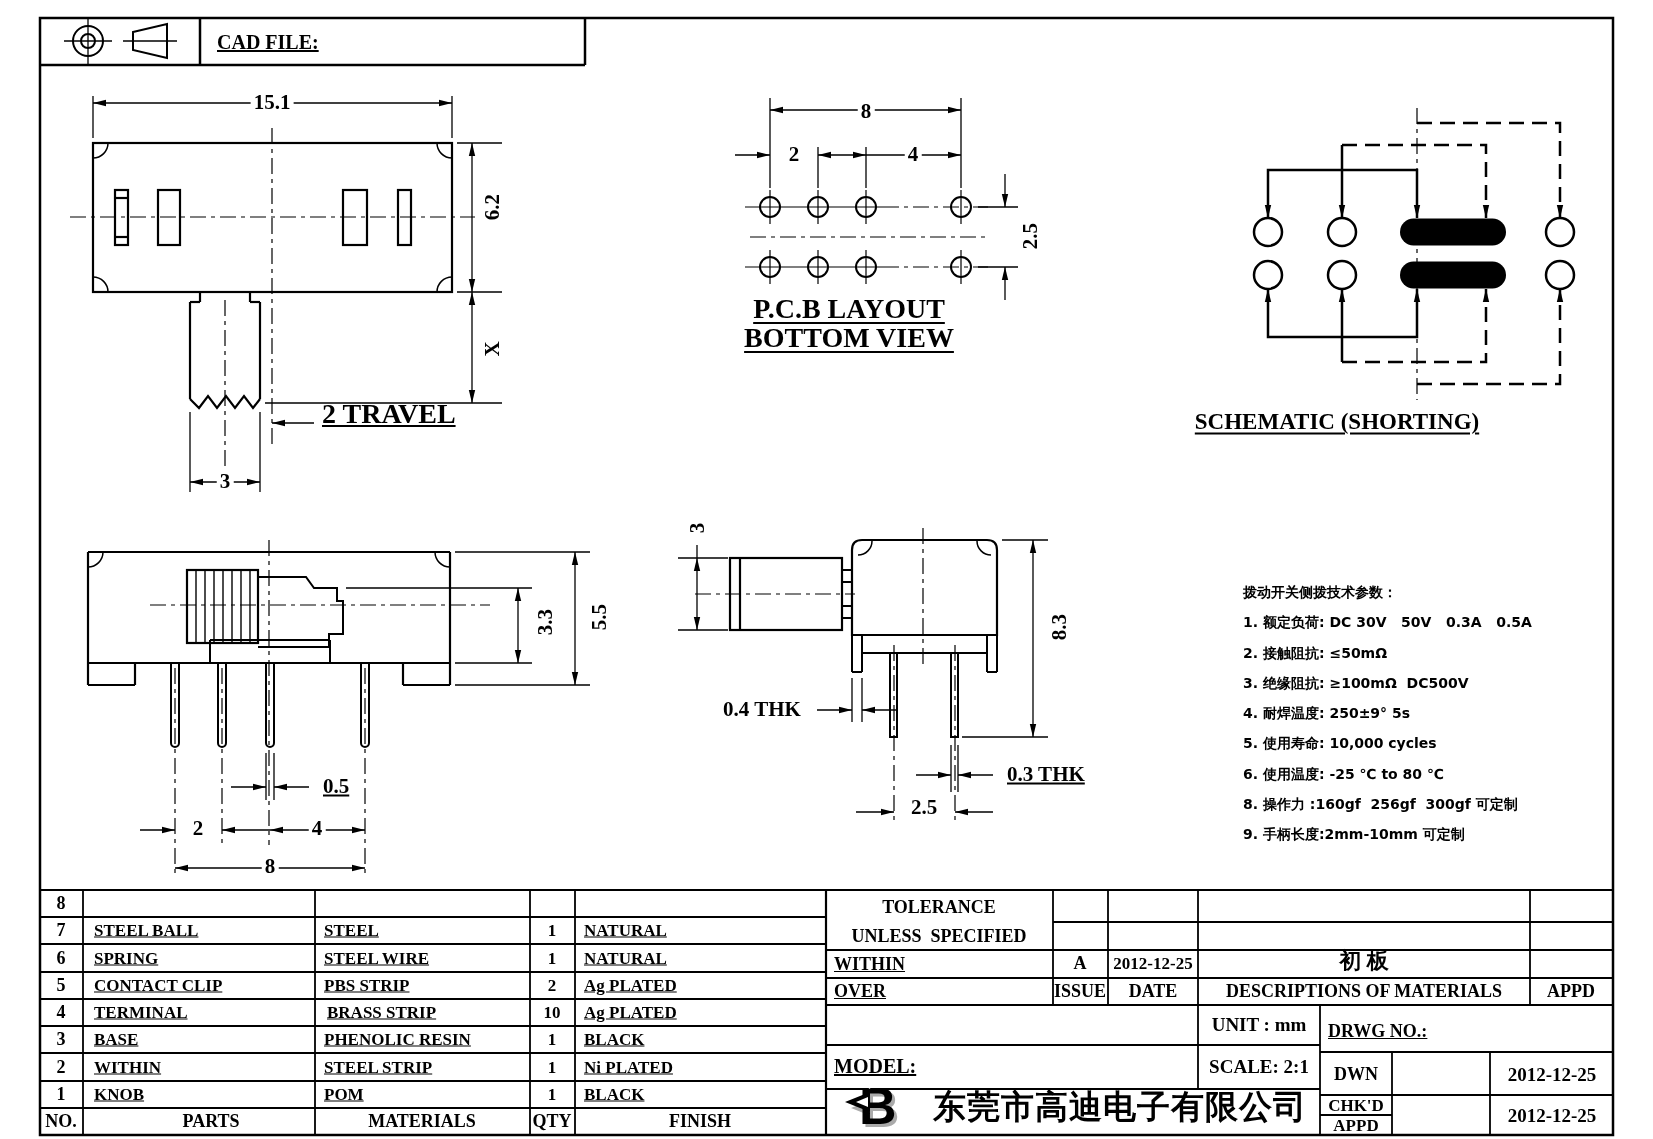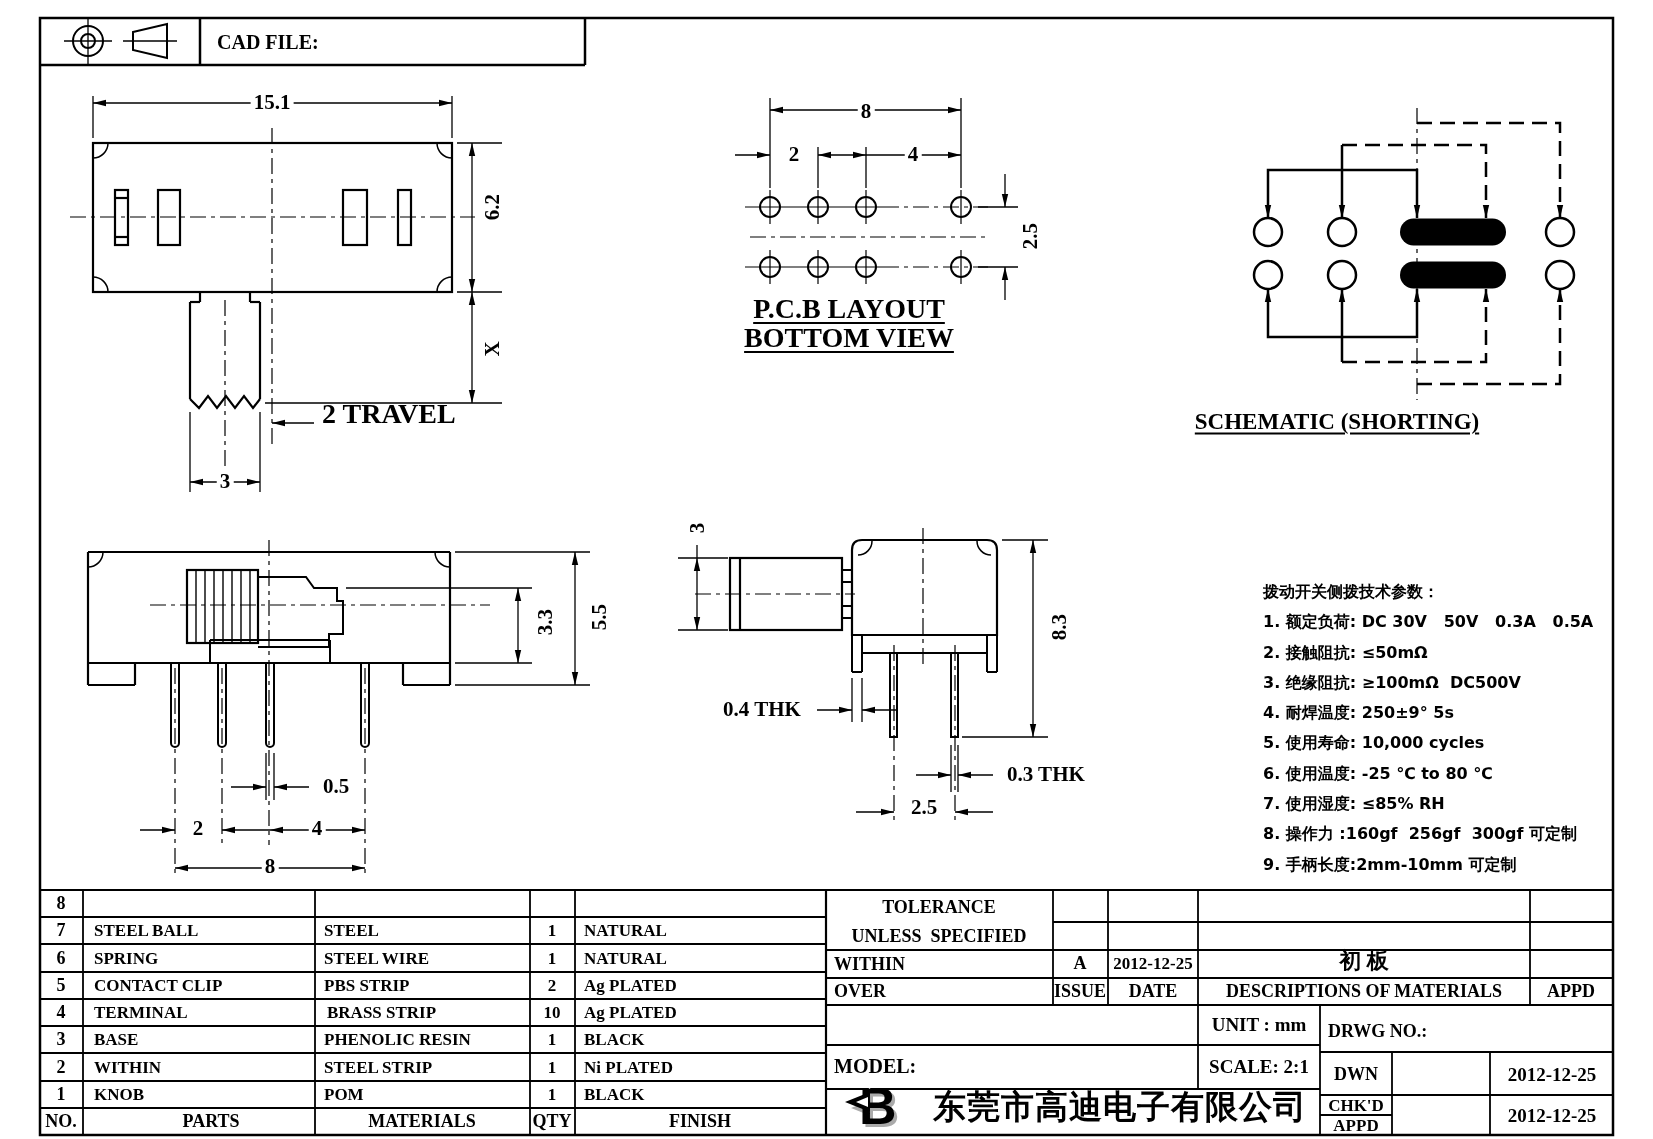--- a/index.html
+++ b/index.html
@@ -2,28 +2,28 @@
 <html><head>
 <meta charset="utf-8">
 <style>
   html,body{margin:0;padding:0;background:#fff;}
   .sheet{position:relative;width:1653px;height:1139px;background:#fff;overflow:hidden;
          font-family:"Liberation Serif",serif;color:#000;}
   .sheet svg.lines{position:absolute;left:0;top:0;}
   .lbl{position:absolute;transform:translate(-50%,-50%);font-weight:bold;font-size:21px;
        white-space:pre;background:#fff;padding:0 3px;line-height:1;}
   .rot{transform:translate(-50%,-50%) rotate(-90deg);}
-  .ll{transform:translate(0,-50%);}
+  .ll{transform:translate(0,-50%);text-decoration:underline;}
   .u{text-decoration:underline;text-underline-offset:4px;text-decoration-thickness:2px;}
   .t17{font-size:17px}.t18{font-size:18px}.t19{font-size:19px}.t20{font-size:20px}
   .t22{font-size:28px}.t23{font-size:23px}
   .nb{background:transparent;padding:0;}
   .specs{position:absolute;left:1243px;top:577px;width:380px;
-         font-family:"DejaVu Sans",sans-serif;font-weight:bold;font-size:16px;
-         line-height:30.3px;margin-left:20px;}
+         font-family:"DejaVu Sans",sans-serif;font-weight:bold;font-size:14px;
+         line-height:30.3px;}
   .specs div{white-space:pre;}
   .company{font-family:"DejaVu Sans",sans-serif;font-weight:bold;font-size:33px;
            letter-spacing:1px;background:transparent;}
   .hand{font-size:22px;background:transparent;}
   .logo{position:absolute;left:843px;top:1076px;}
   .cl{stroke:#000;stroke-width:1.2;stroke-dasharray:16 5 4 5;fill:none;}
   .dim{stroke:#000;stroke-width:1.3;fill:none;}
   .grid{stroke:#000;stroke-width:1.8;fill:none;}
 </style>
 </head>
@@ -390,21 +390,20 @@
 <div class="lbl" style="left:924px;top:807px">2.5</div>
 
 <div class="specs">
   <div>拨动开关侧拨技术参数：</div>
   <div>1. 额定负荷: DC 30V   50V   0.3A   0.5A</div>
   <div>2. 接触阻抗: ≤50mΩ</div>
   <div>3. 绝缘阻抗: ≥100mΩ  DC500V</div>
   <div>4. 耐焊温度: 250±9° 5s</div>
   <div>5. 使用寿命: 10,000 cycles</div>
   <div>6. 使用温度: -25 ℃ to 80 ℃</div>
-  <div>7. 使用湿度: ≤85% RH</div>
   <div>8. 操作力 :160gf  256gf  300gf 可定制</div>
   <div>9. 手柄长度:2mm-10mm 可定制</div>
 </div>
 
 <div class="lbl t18 nb" style="left:61px;top:903px">8</div>
 <div class="lbl t18 nb" style="left:61px;top:930px">7</div>
 <div class="lbl ll t17 nb" style="left:94px;top:930px">STEEL BALL</div>
 <div class="lbl ll t17 nb" style="left:324px;top:930px">STEEL</div>
 <div class="lbl t17 nb" style="left:552px;top:930px">1</div>
 <div class="lbl ll t17 nb" style="left:584px;top:930px">NATURAL</div>

